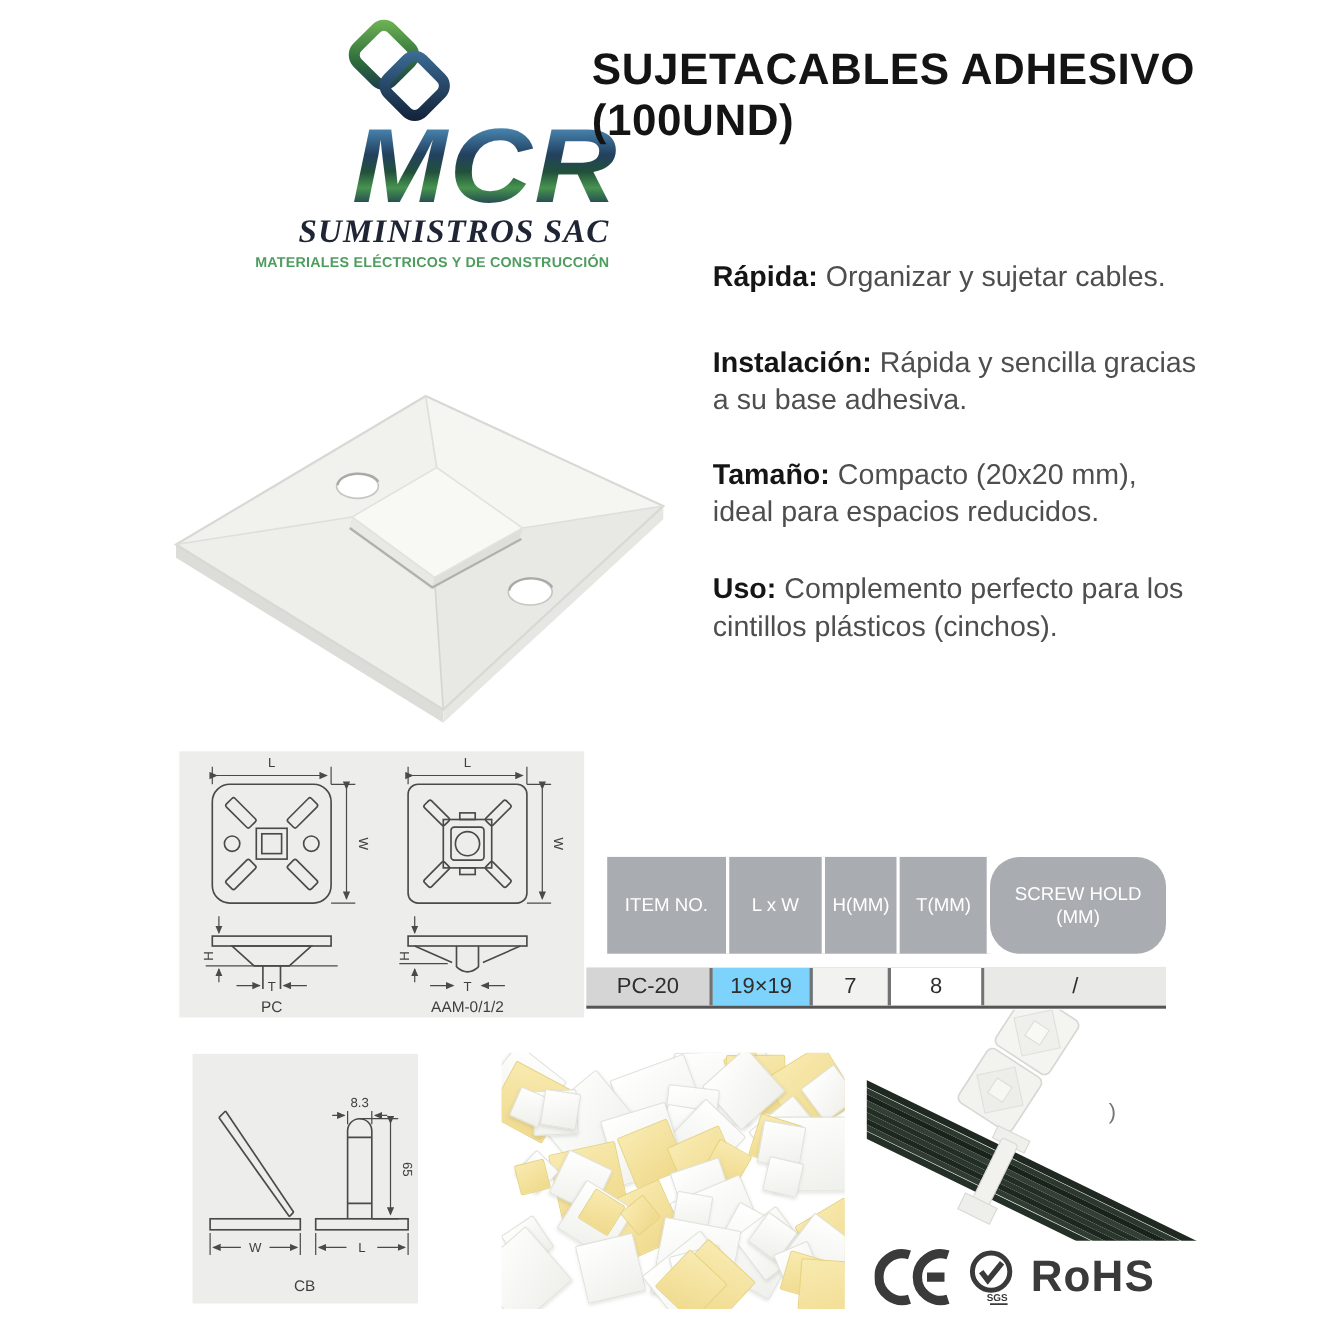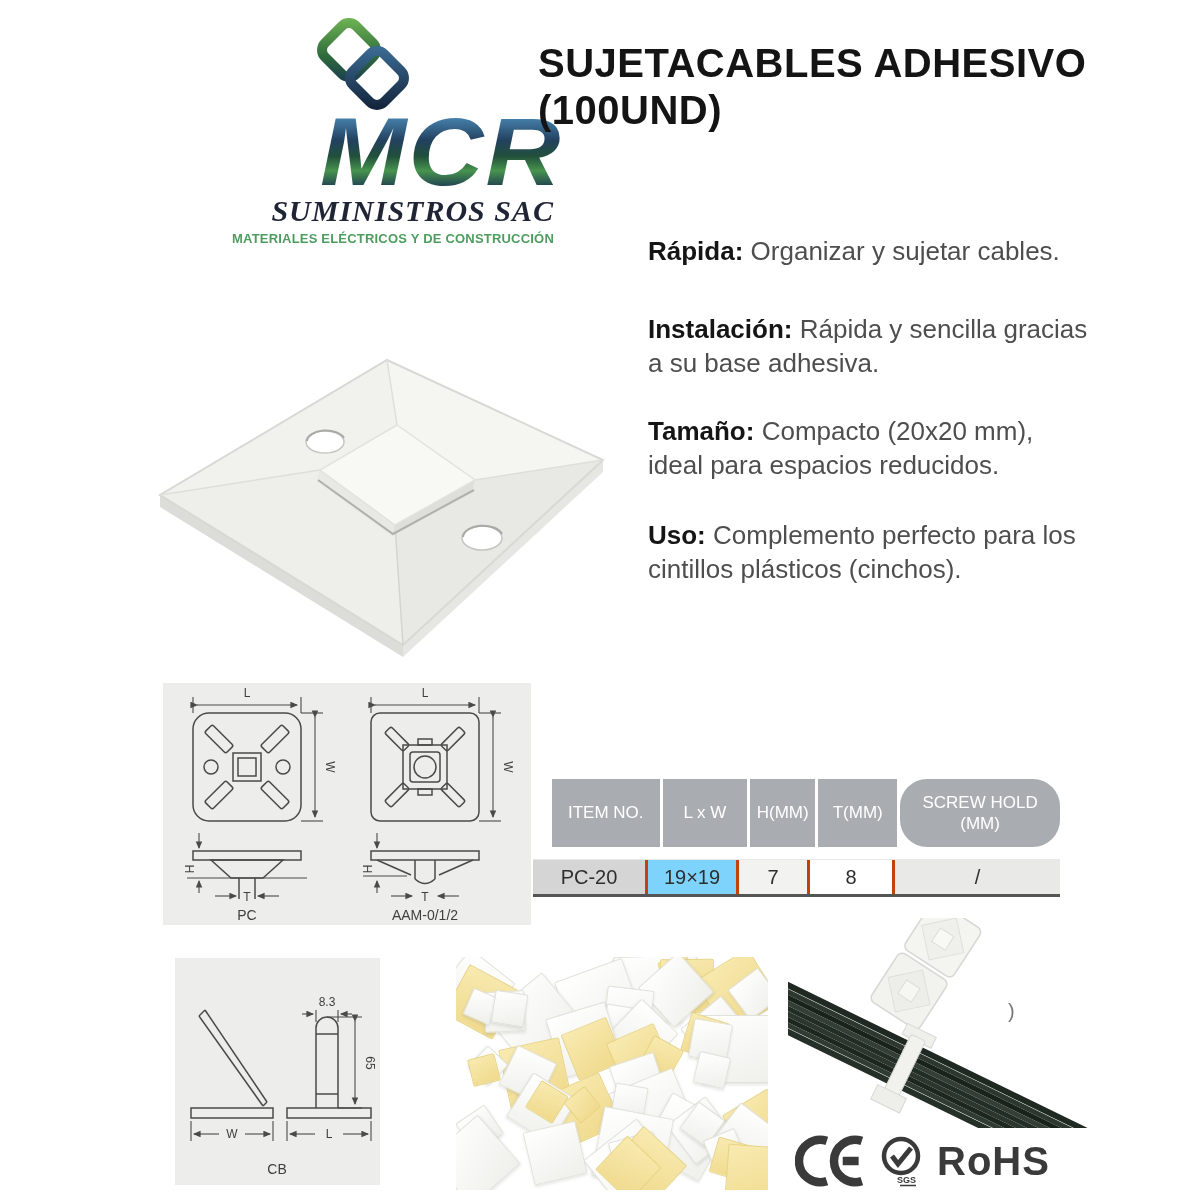--- a/index.html
+++ b/index.html
@@ -39,29 +39,29 @@
         overflow:hidden;filter:blur(.35px);}
   .pile .sq{position:absolute;border-radius:2px;}
   .pile .sq.w{background:linear-gradient(160deg,#ffffff,#efefeb);border:1px solid #e2e2dc;
               box-shadow:0 2px 3px rgba(120,120,110,.18);}
   .pile .sq.y{background:linear-gradient(160deg,#f8eab0,#efd98b);border:1px solid #e7d483;}
   .cable-photo{position:absolute;left:788px;top:918px;}
   .artifact{position:absolute;left:1008px;top:1000px;font-size:20px;color:#777;}
 
   
   .spec-table{position:absolute;left:533px;top:779px;width:527px;}
-  .t-head{display:flex;height:68px;padding-left:19px;}
+  .t-head{display:flex;height:88px;padding-left:19px;}
   .t-head .cell{box-sizing:border-box;background:#a9adb1;color:#fff;font-size:17px;line-height:1.25;
                 display:flex;align-items:center;justify-content:center;text-align:center;
                 border-right:3px solid #fff;}
   .t-head .cell:last-child{border-right:none;padding:0 18px;border-radius:27px;}
   .t-gap{height:12px;background:#fff;}
   .t-row{display:flex;height:34px;border-top:1px solid #e8e8e8;}
   .t-row .cell{box-sizing:border-box;font-size:20px;color:#2e2e2e;display:flex;align-items:center;
-               justify-content:center;border-right:3px solid #c2410c;}
+               justify-content:center;border-right:3px solid #737373;}
   .t-row .cell:last-child{border-right:none;}
   .c0{width:115px;} .c1{width:91px;} .c2{width:71px;} .c3{width:85px;} .c4{width:165px;}
   .r0{background:#d5d5d5;} .r1{background:#7dd3fc;} .r2{background:#f2f2f1;} .r3{background:#ffffff;} .r4{background:#e9e9e8;}
   .t-bottom{height:3px;background:#555;}
 
   
   .badges{position:absolute;left:795px;top:1132px;height:58px;display:flex;align-items:center;gap:13px;}
   .rohs{font-size:40px;font-weight:bold;color:#3a3a3a;letter-spacing:1px;}
 
   svg text{font-family:"Liberation Sans",sans-serif;}

